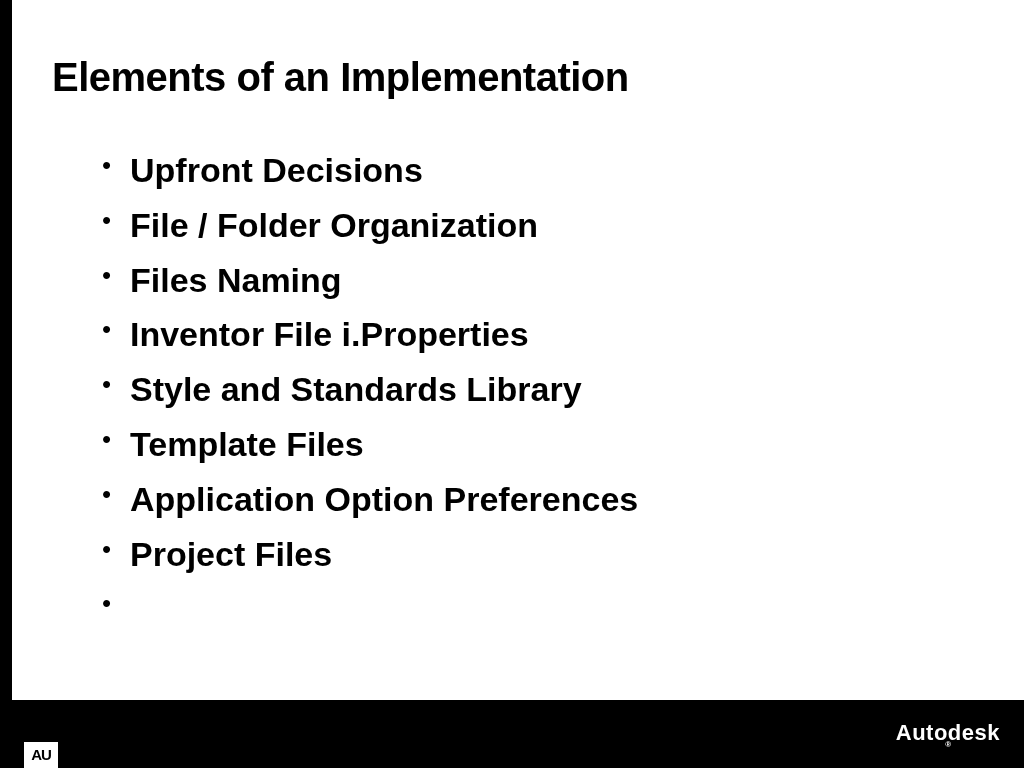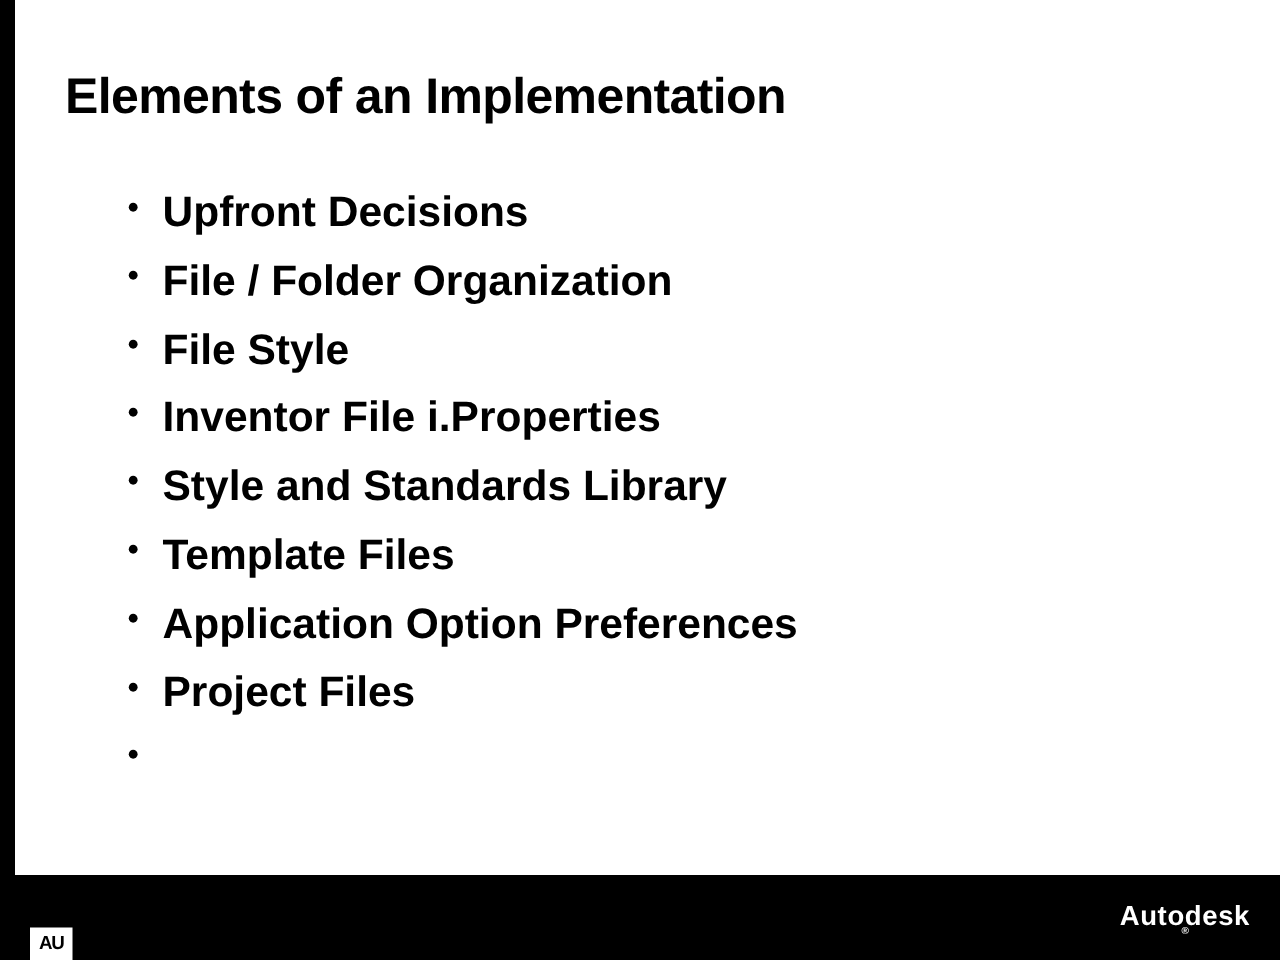--- a/index.html
+++ b/index.html
@@ -121,21 +121,21 @@
     <div class="bullet-row">
       <span class="bullet-dot">•</span>
       <span class="bullet-text">Upfront Decisions</span>
     </div>
     <div class="bullet-row">
       <span class="bullet-dot">•</span>
       <span class="bullet-text">File / Folder Organization</span>
     </div>
     <div class="bullet-row">
       <span class="bullet-dot">•</span>
-      <span class="bullet-text">File Style</span>
+      <span class="bullet-text">Files Naming</span>
     </div>
     <div class="bullet-row">
       <span class="bullet-dot">•</span>
       <span class="bullet-text">Inventor File i.Properties</span>
     </div>
     <div class="bullet-row">
       <span class="bullet-dot">•</span>
       <span class="bullet-text">Style and Standards Library</span>
     </div>
     <div class="bullet-row">

